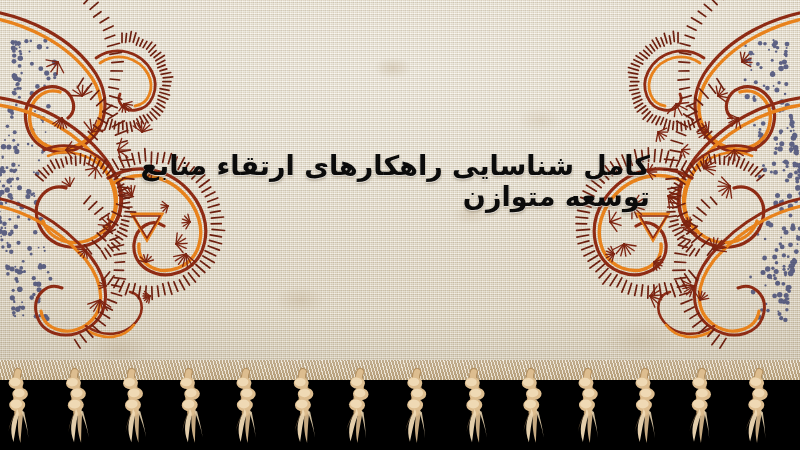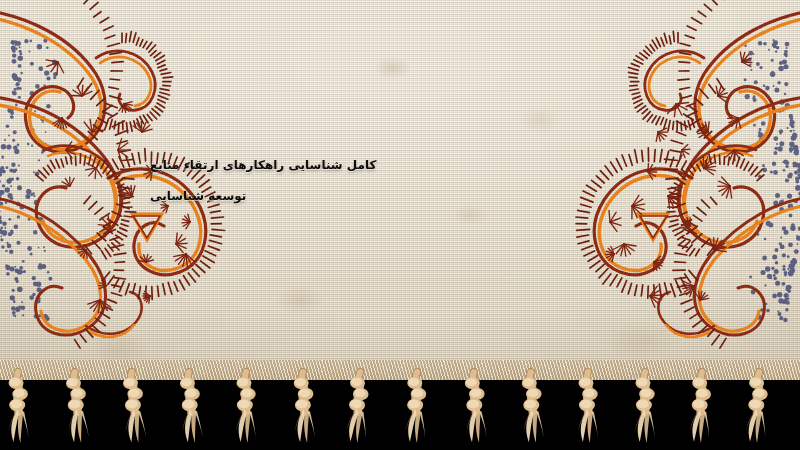--- a/index.html
+++ b/index.html
@@ -54,25 +54,25 @@
 
   
   .corner{position:absolute;top:0;width:250px;height:350px;}
   #corner-left{left:0;}
   #corner-right{right:0;transform:scaleX(-1);}
   .corner svg{display:block;width:100%;height:100%;overflow:visible;}
 
   
   #title{
     position:absolute;left:0;right:0;top:150px;
-    text-align:left;
+    text-align:right;
     direction:rtl;
     color:#0b0b0b;
     font-weight:bold;
-    font-size:12px;
+    font-size:27px;
     line-height:31px;
     letter-spacing:0;
     text-shadow:0 1px 0 rgba(255,255,255,.55), 0 2px 3px rgba(90,70,44,.38);
     padding:0 150px;
     z-index:6;
   }
   #title .ln{display:block;white-space:nowrap;}
 
   
   #fringe-band{
@@ -1248,21 +1248,21 @@
           <line x1="92" y1="132" x2="100.7" y2="126.4"></line>
           <line x1="92" y1="132" x2="102.1" y2="129.9"></line>
           <line x1="92" y1="132" x2="102.2" y2="133.7"></line>
           <line x1="92" y1="132" x2="100.9" y2="137.3"></line>
         </g>
     </svg>
   </div>
 
   <div id="title">
     <span class="ln">کامل شناسایی راهکارهای ارتقاء منابع</span>
-    <span class="ln">توسعه شناسایی</span>
+    <span class="ln">توسعه متوازن</span>
   </div>
 
   <div id="fringe-band">
     <div id="fringe-bg"></div>
     <div id="selvedge"></div>
 
   <div class="tassel" style="left: 1px;">
         <svg width="34" height="74" viewBox="0 0 34 74">
           <g transform="rotate(-0.4 17 4)">
             <path d="M17 0 C13 8 21 14 17 22 C13 30 20 34 17 40" fill="none" stroke="#b08d5e" stroke-width="8" stroke-linecap="round"></path>

